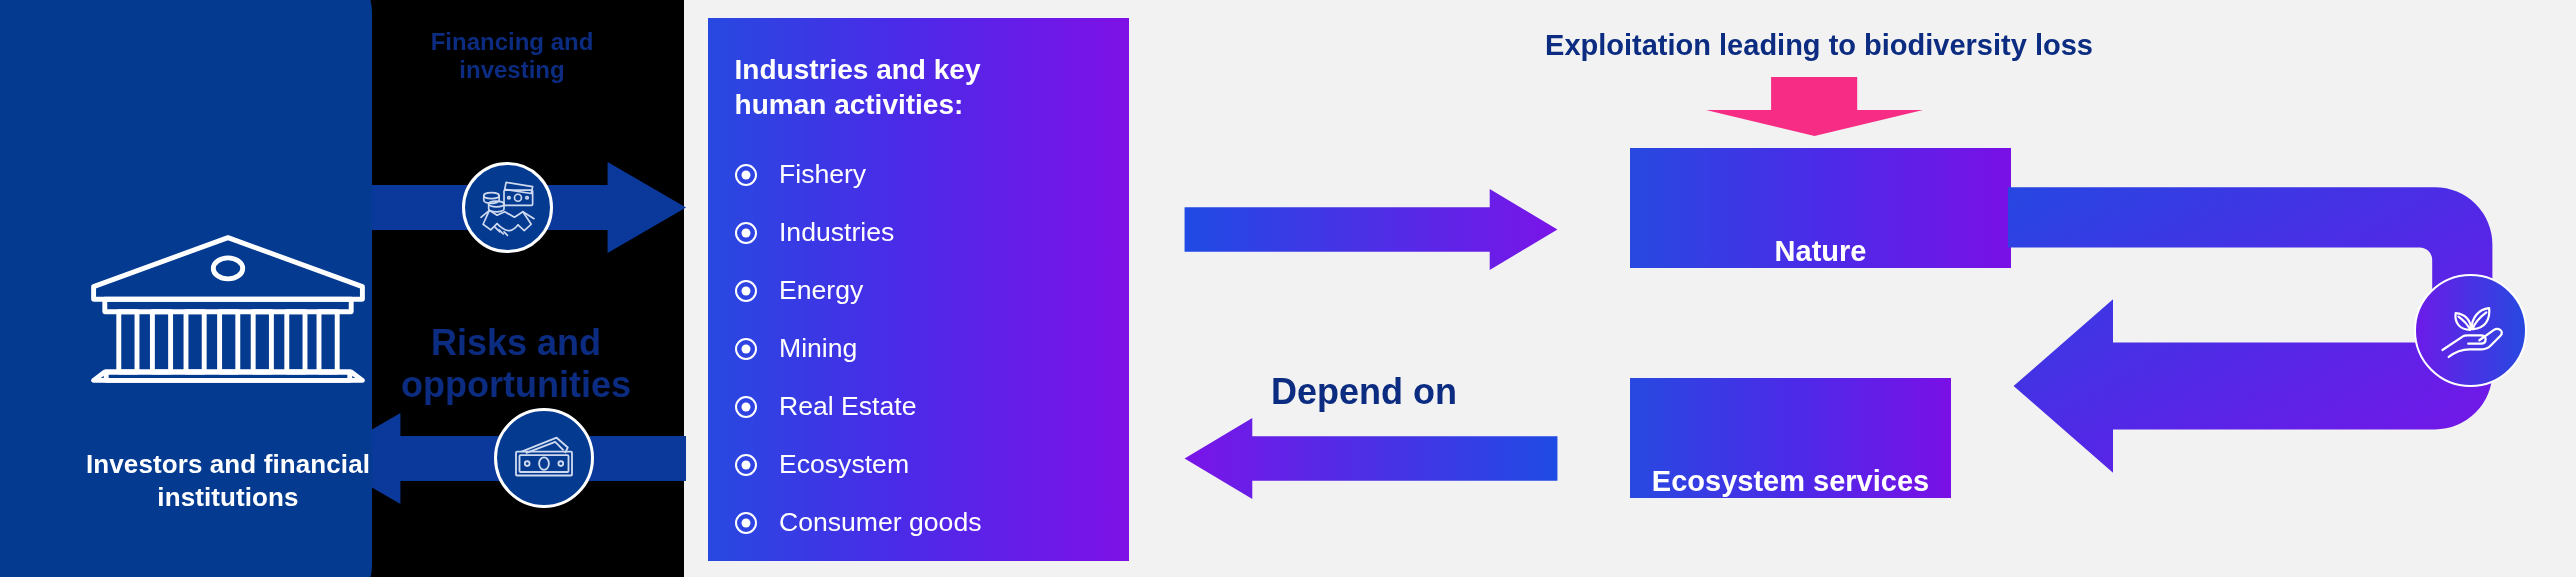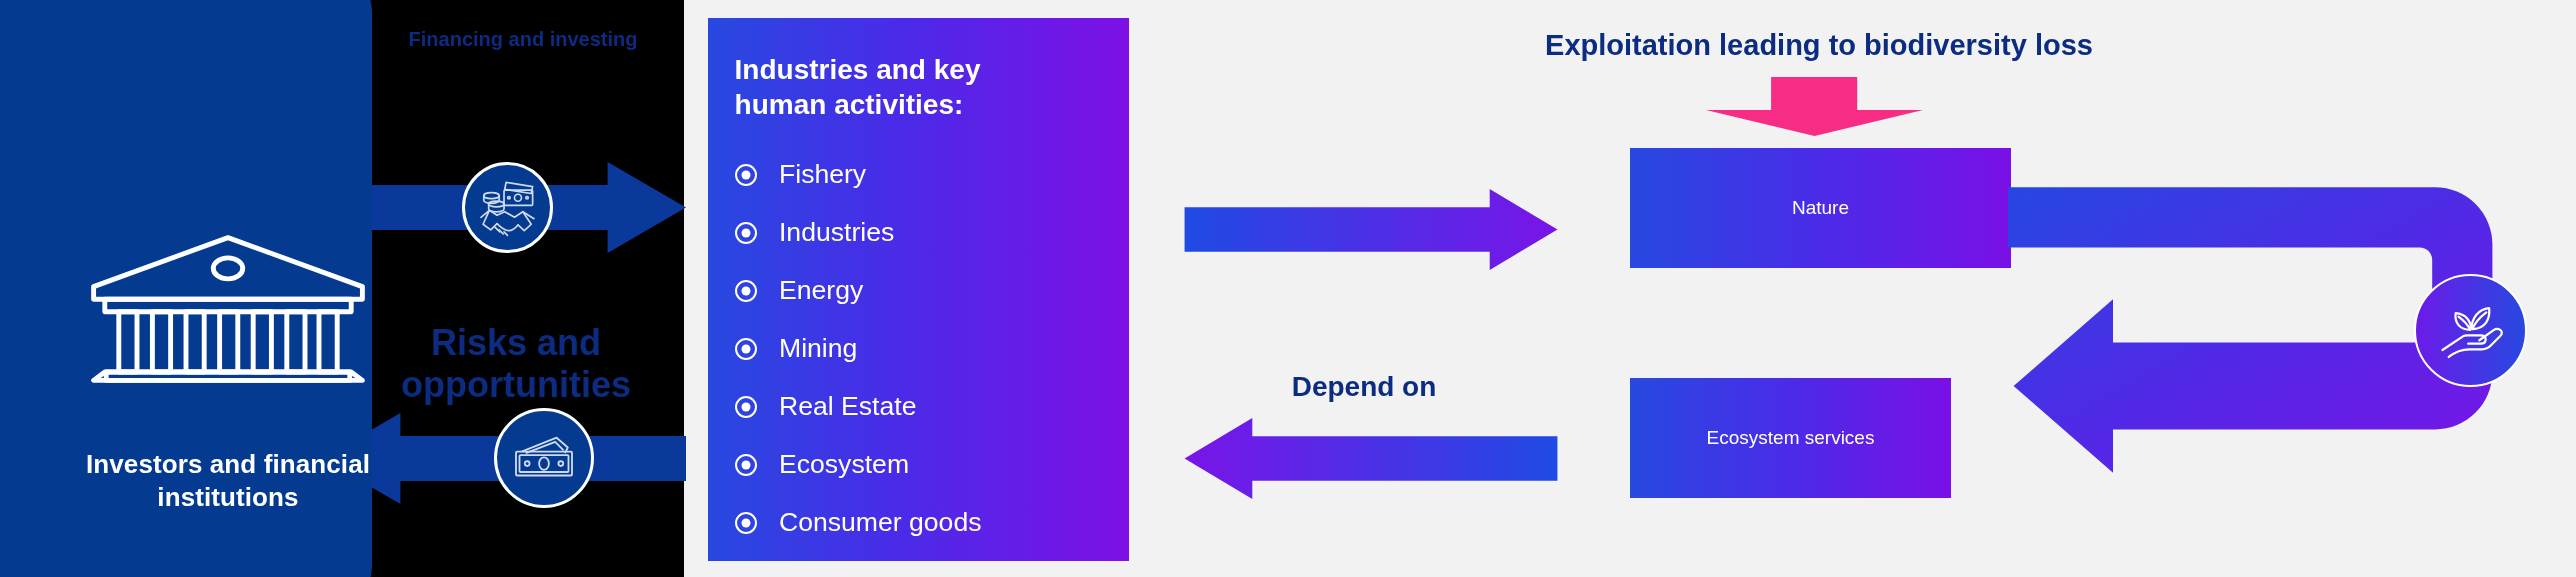--- a/index.html
+++ b/index.html
@@ -61,23 +61,23 @@
   .lbl-dark-blue {
     position: absolute;
     color: #0B2C80;
     font-weight: bold;
     text-align: center;
     line-height: 1.16;
     white-space: pre-line;
   }
 
   .financing-label {
-    left: 390px; top: 28px;
+    left: 379px; top: 28px;
     width: 266px;
-    font-size: 20px;
+    font-size: 24px;
   }
   .risks-label {
     left: 383px; top: 322px;
     width: 266px;
     font-size: 36px;
   }
 
   .icon-circle {
     position: absolute;
     border-radius: 50%;
@@ -136,33 +136,33 @@
     position: absolute;
     left: 50%; top: 50%;
     transform: translate(-50%, -50%);
     width: 9px; height: 9px;
     border-radius: 50%;
     background: #ffffff;
   }
 
   
   .impact-label    { left: 1259px; top: 143px;  width: 210px; font-size: 28px; }
-  .depend-label    { left: 1259px; top: 371px;  width: 210px; font-size: 28px; }
+  .depend-label    { left: 1259px; top: 371px;  width: 210px; font-size: 36px; }
   .exploitation-label { left: 1490px; top: 29px; width: 658px; font-size: 29px; }
   .alteration-label{ left: 2127px; top: 140px;  width: 238px; font-size: 28px; }
 
   
   .node-box {
     position: absolute;
     display: flex;
-    align-items: center;
+    align-items: flex-end;
     justify-content: center;
     color: #ffffff;
-    font-size: 19px;
-    font-weight: normal;
+    font-size: 29px;
+    font-weight: bold;
     background: linear-gradient(90deg, #2749E0 0%, #4B2BE8 50%, #7A10E6 100%);
   }
   .nature-box    { left: 1630px; top: 148px; width: 381px; height: 120px; }
   .ecosystem-box { left: 1630px; top: 378px; width: 321px; height: 120px; }
 
   .plant-circle {
     position: absolute;
     left: 2414px; top: 274px;
     width: 113px; height: 113px;
     border-radius: 50%;

